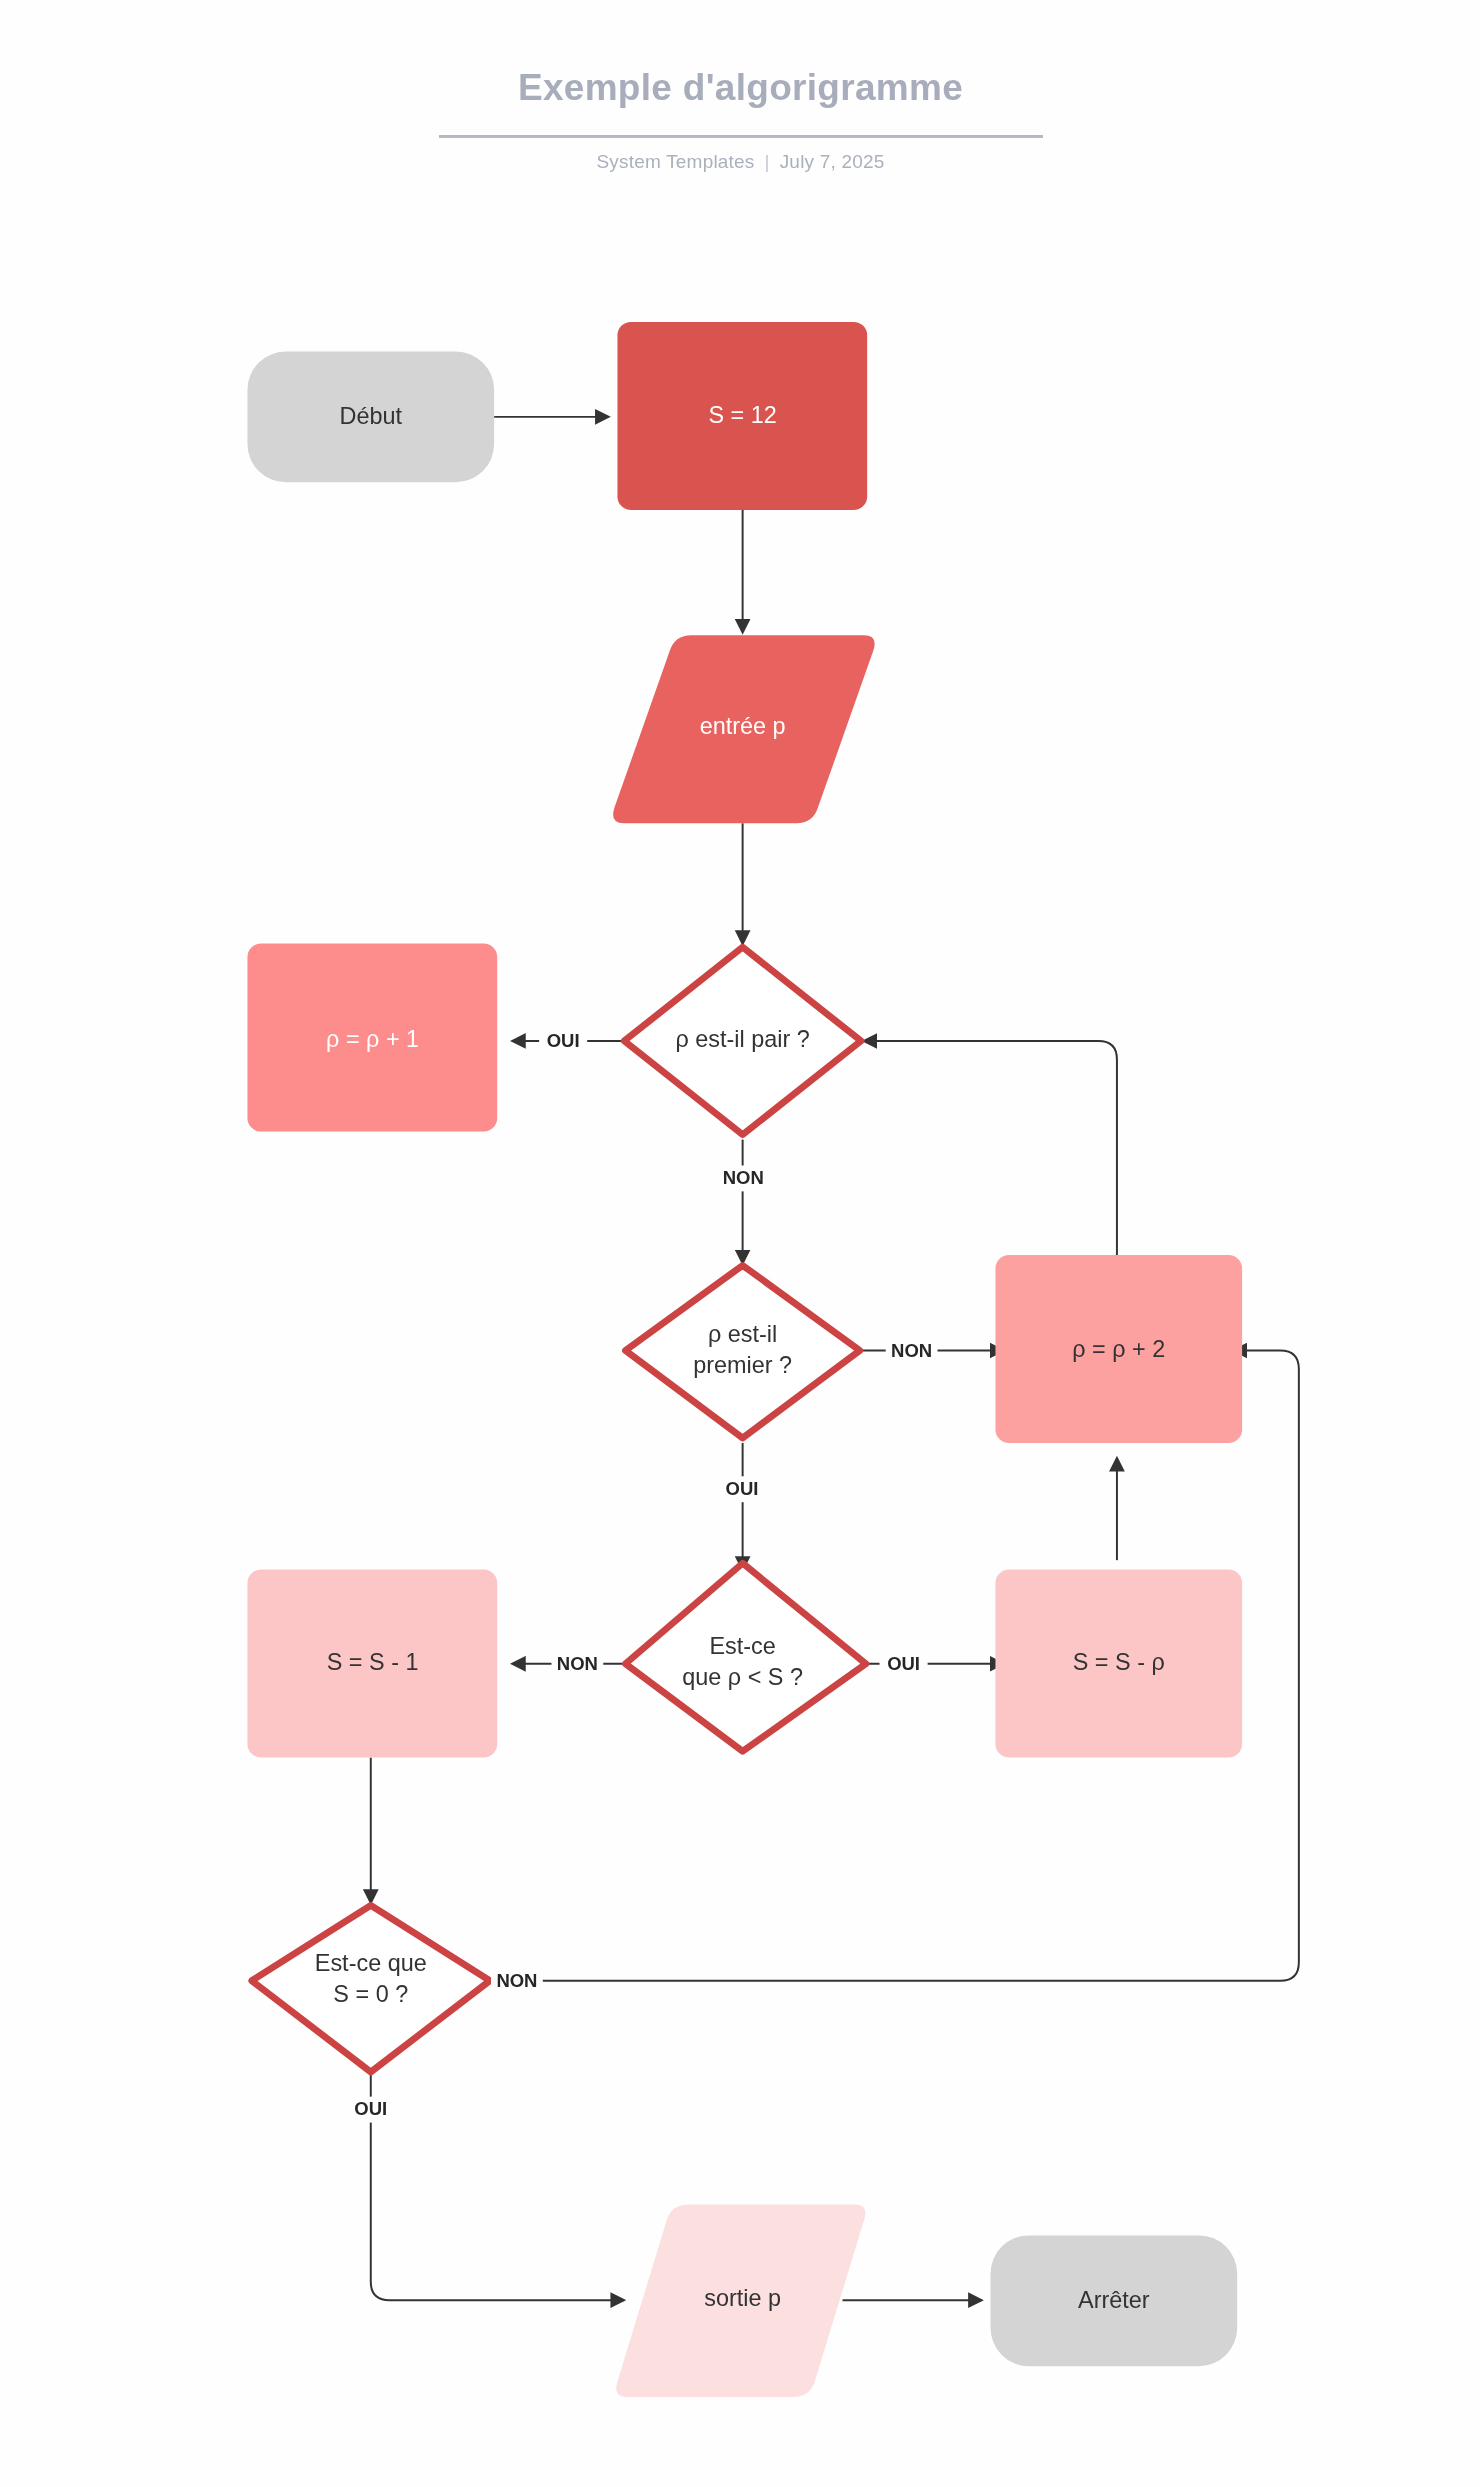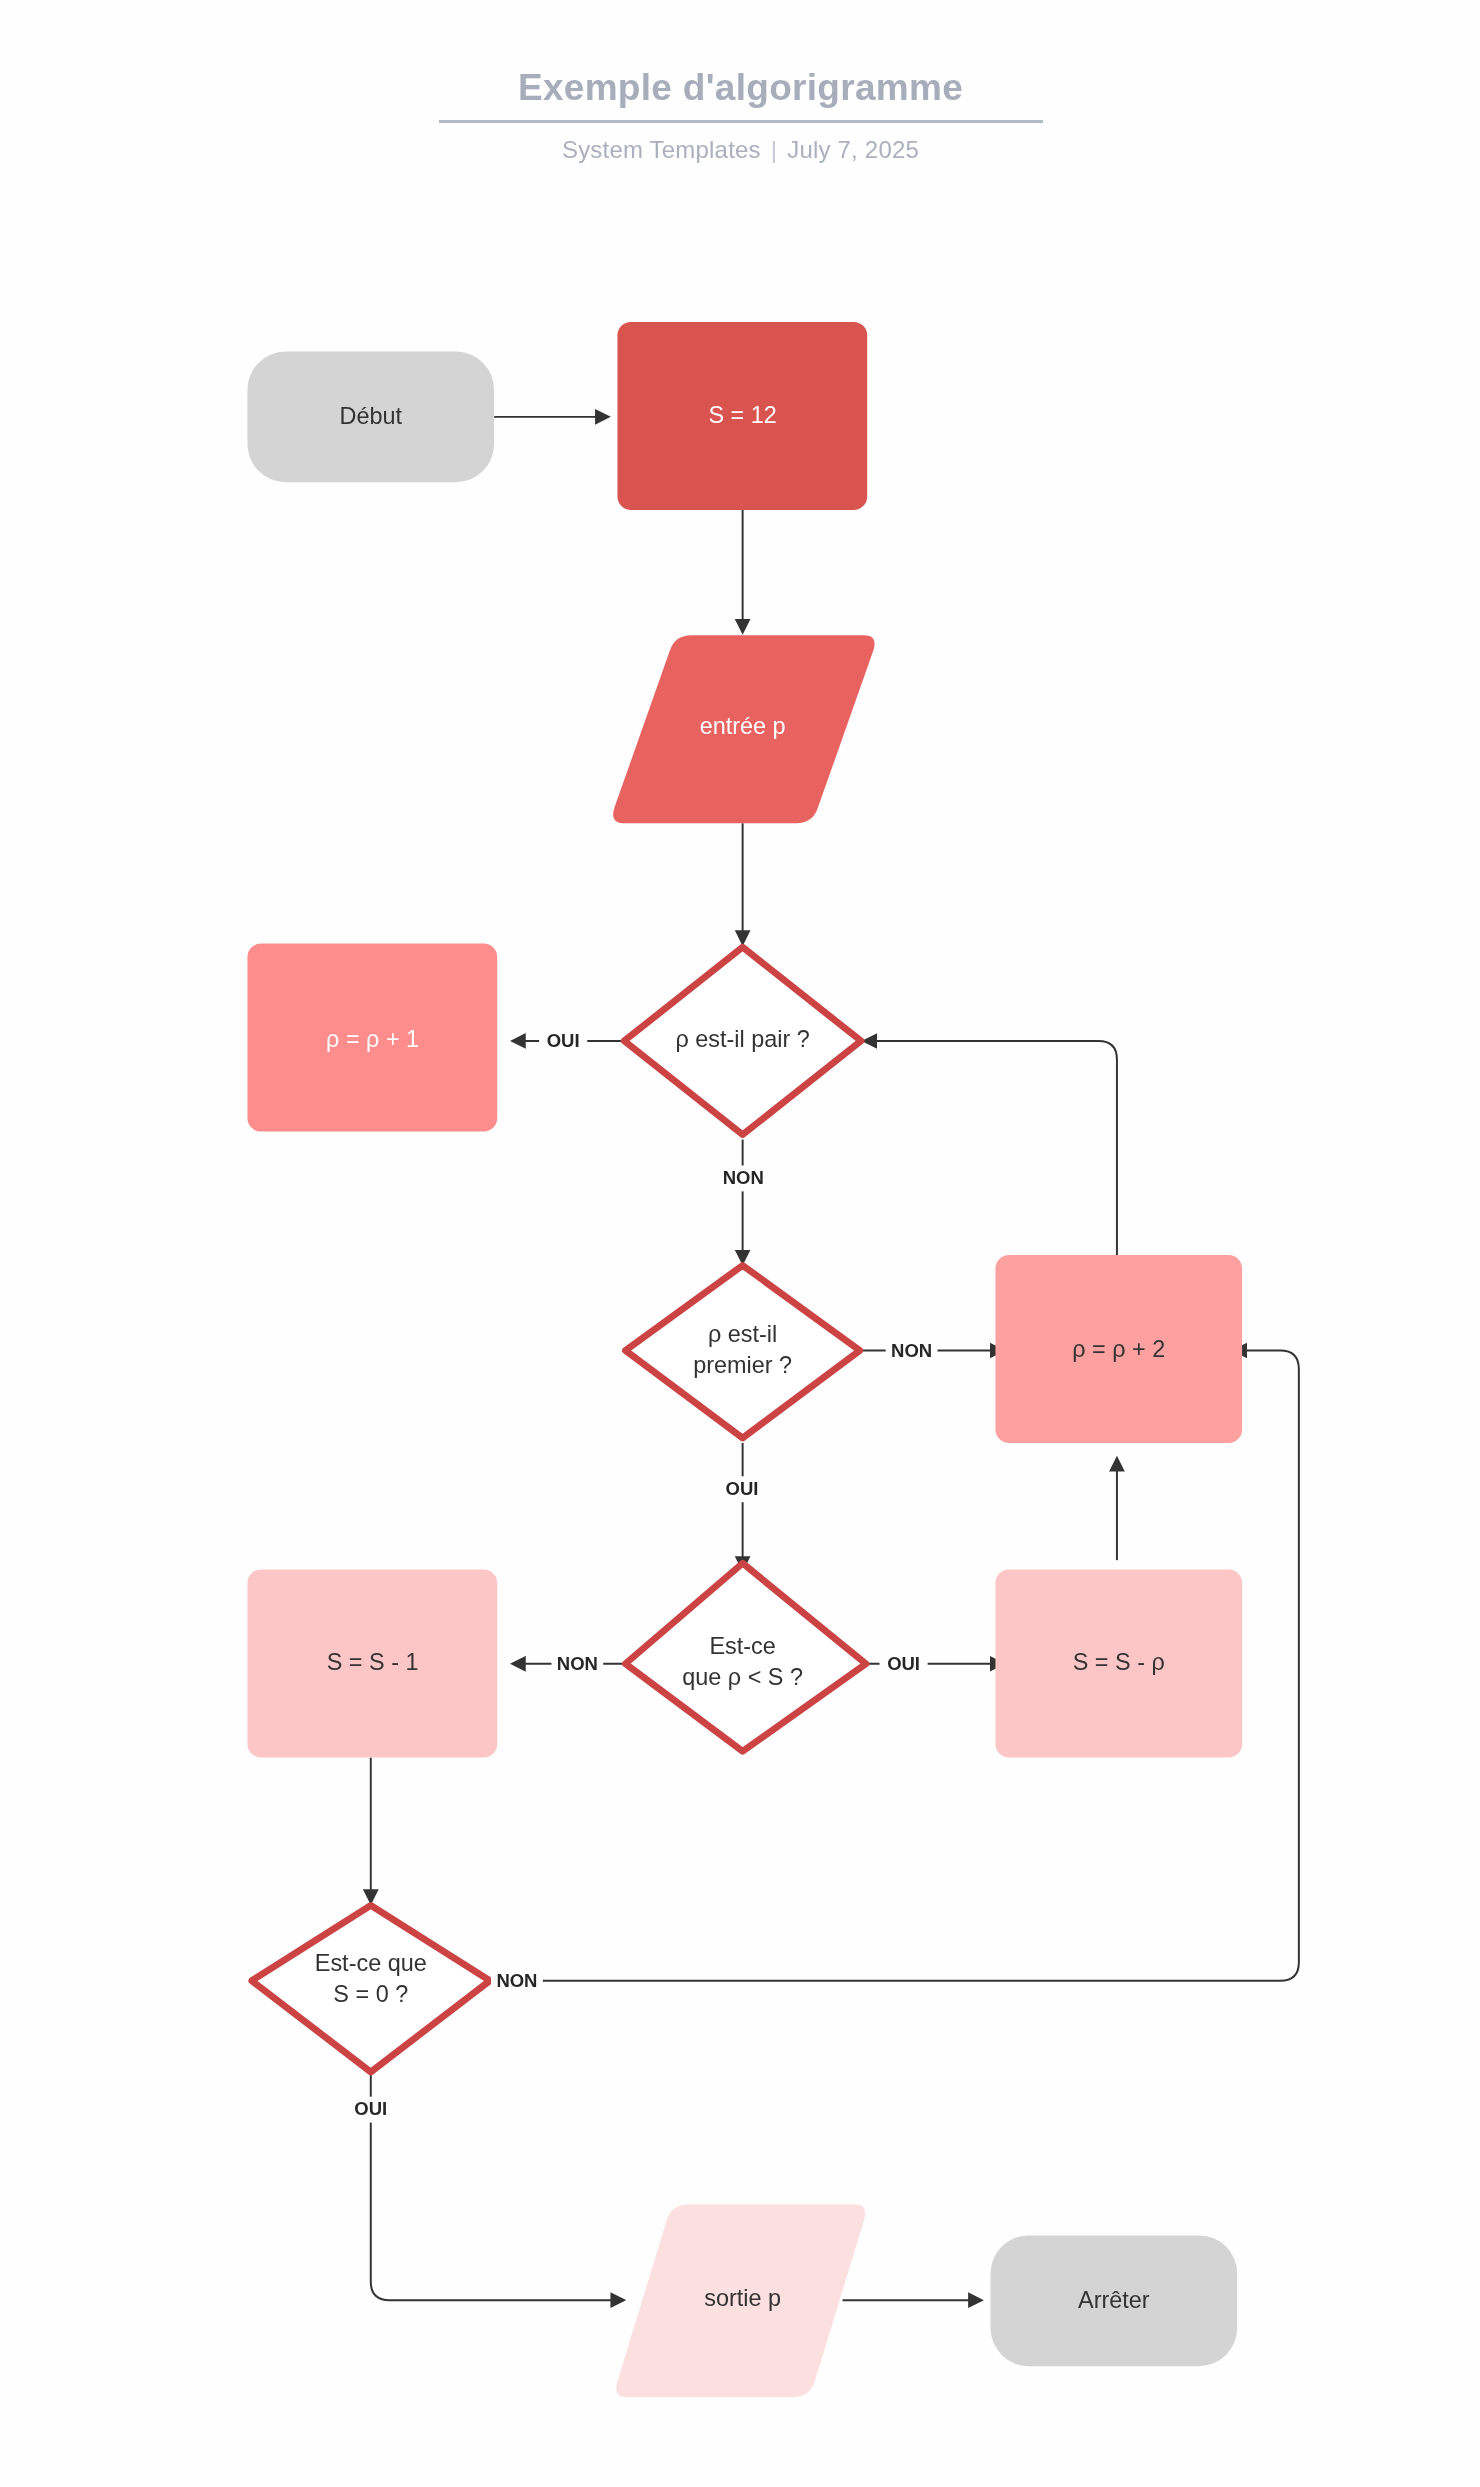--- a/index.html
+++ b/index.html
@@ -28,31 +28,31 @@
     width: 1481px;
     text-align: center;
   }
   .doc-title {
     font-size: 37px;
     font-weight: bold;
     color: #a7adbb;
     letter-spacing: 0.3px;
     line-height: 1.1;
     margin: 0;
-    padding: 0 0 11px 0;
+    padding: 0 0 26px 0;
     display: inline-block;
   }
   .title-rule {
     width: 604px;
     height: 3.1px;
     background: #b3b9c6;
     margin: 0 auto 13.6px auto;
   }
   .subtitle {
-    font-size: 24px;
+    font-size: 19px;
     color: #aab0bd;
     letter-spacing: 0.2px;
   }
   .subtitle .sep {
     display: inline-block;
     margin: 0 10px;
     color: #c3c8d2;
     font-weight: 300;
   }
 

